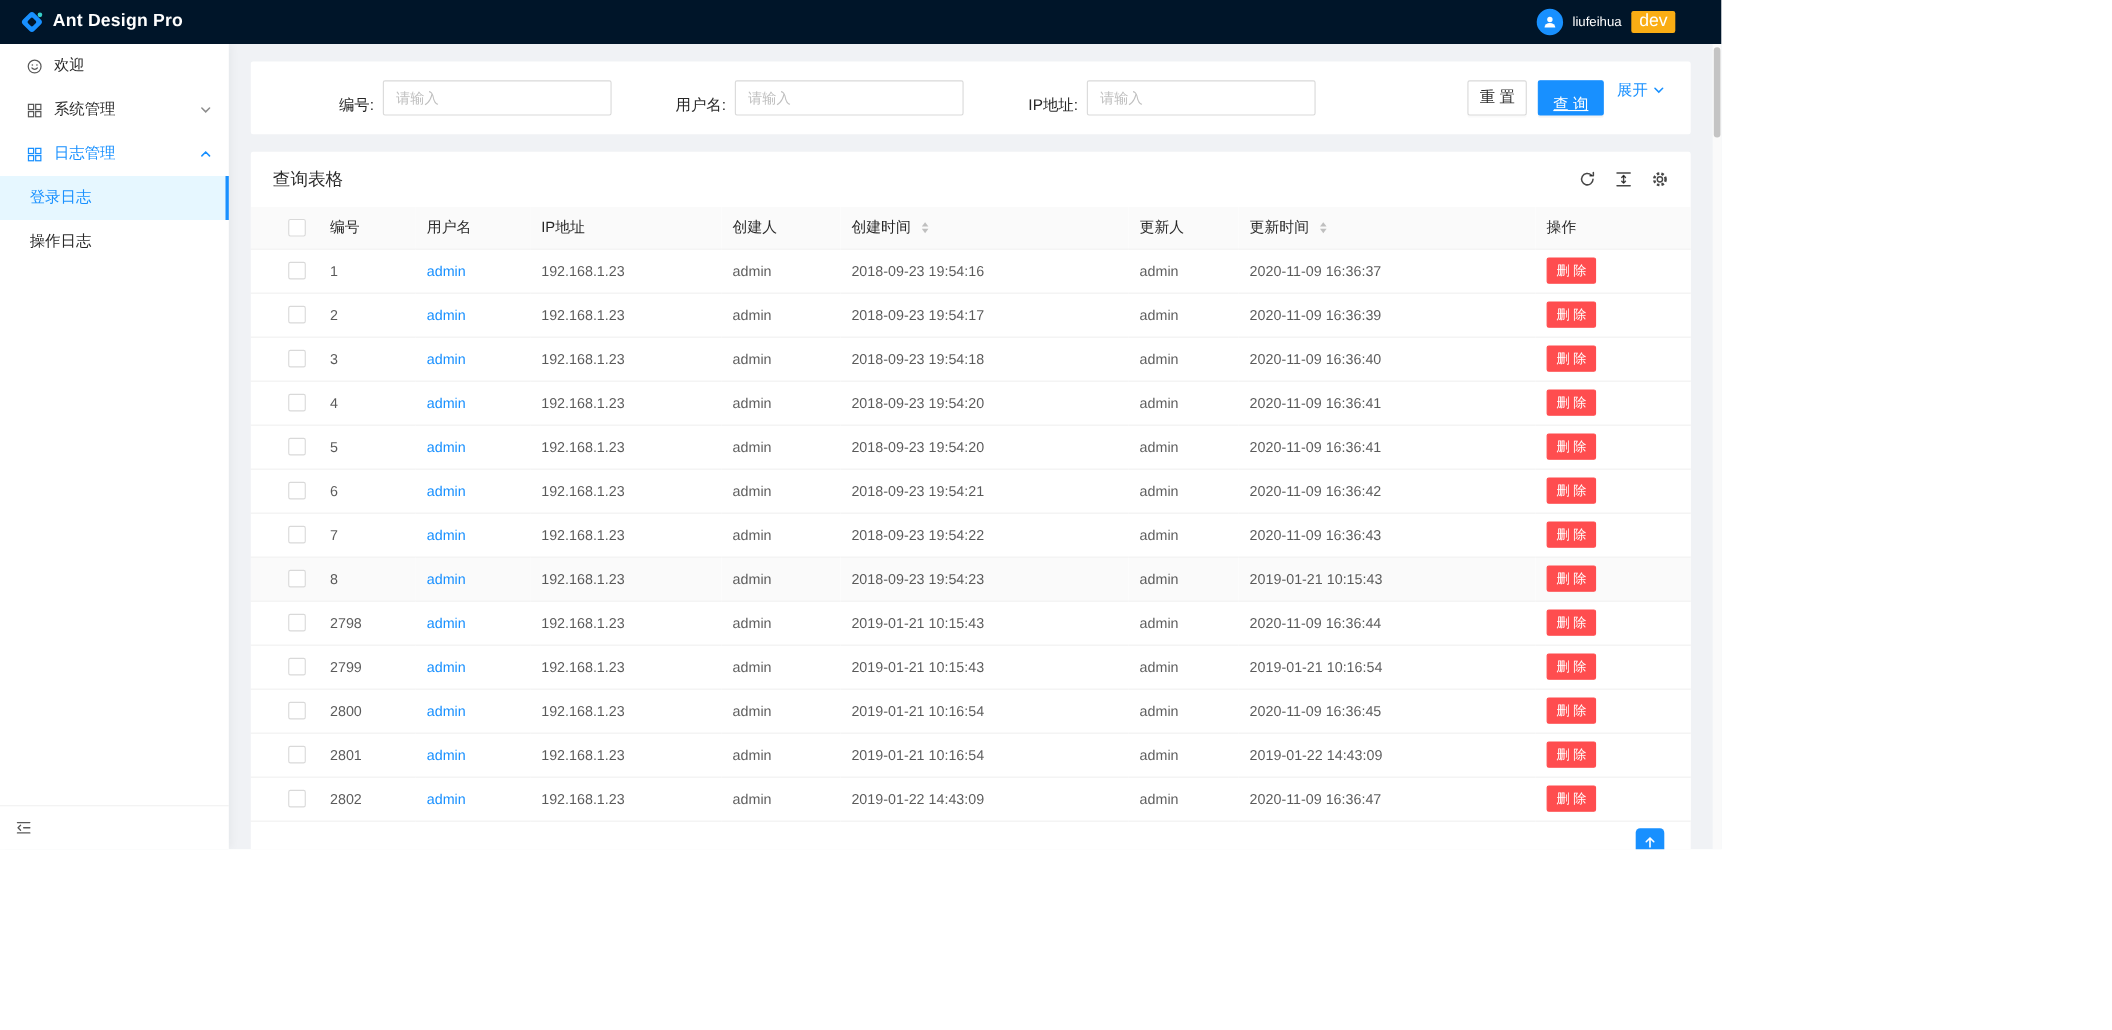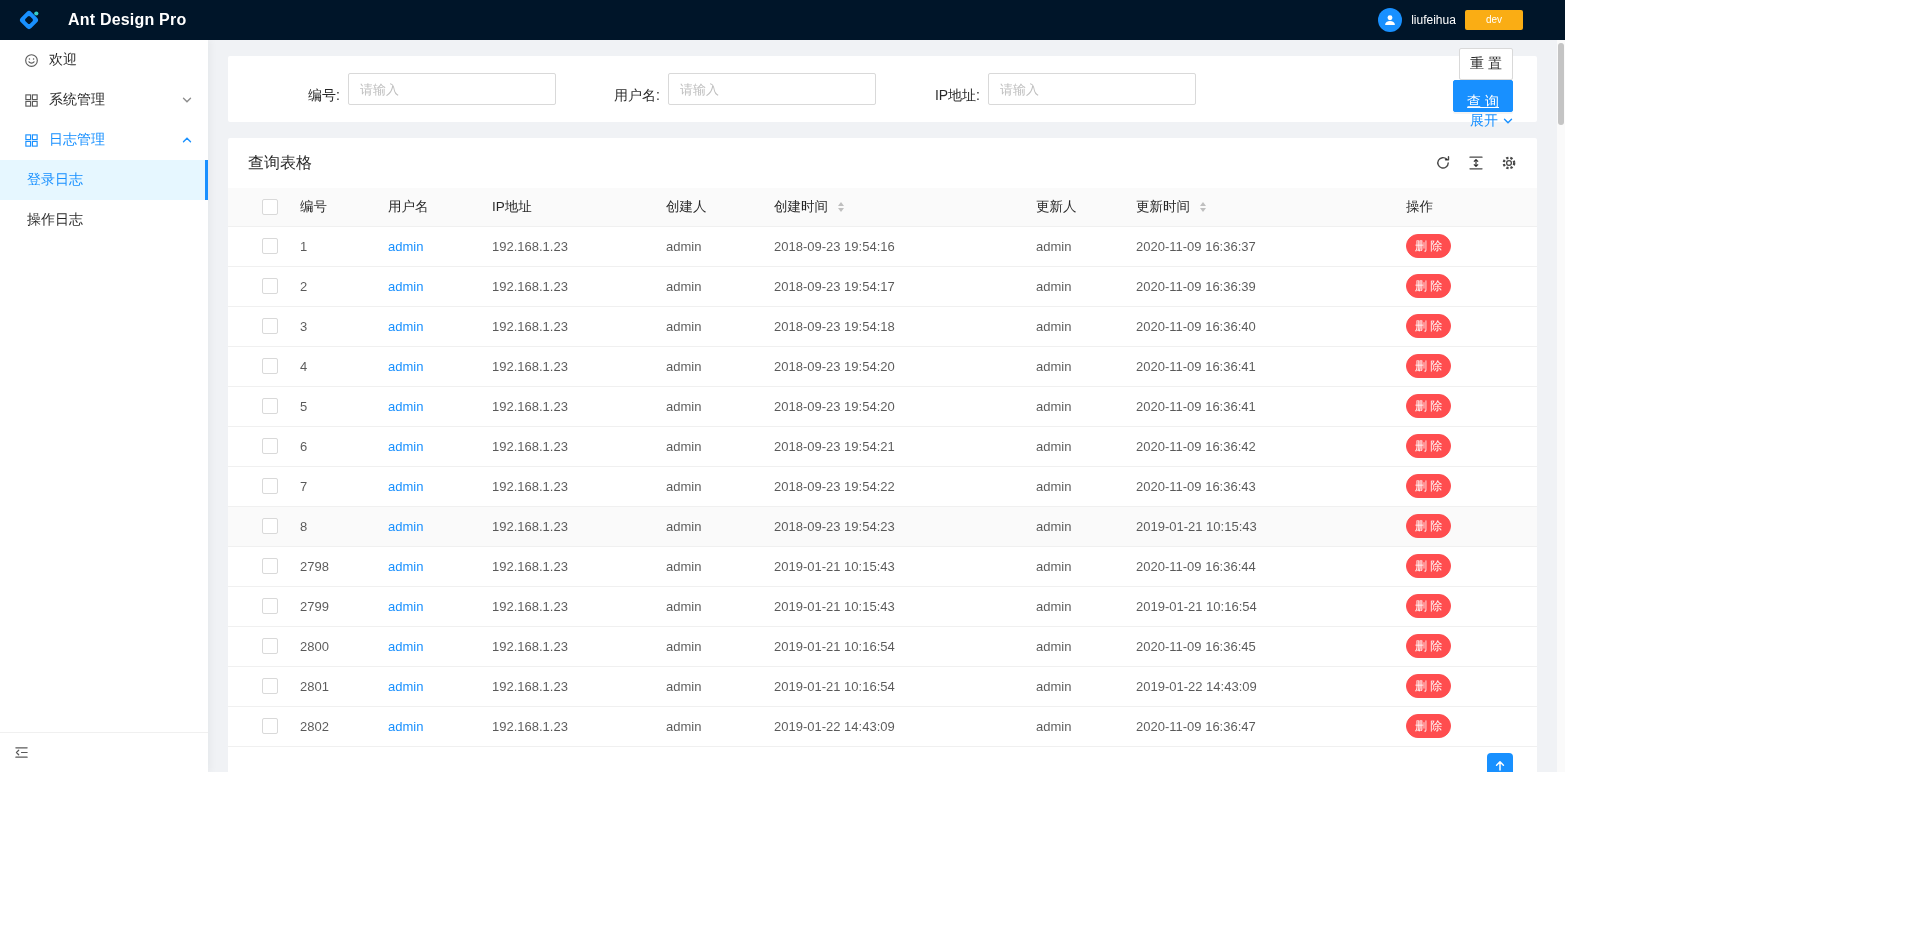--- a/index.html
+++ b/index.html
@@ -7,25 +7,25 @@
     width:1920px;height:936px;background:#ffffff;
     font-family:"Liberation Sans","DejaVu Sans",sans-serif;
     -webkit-font-smoothing:antialiased;
   }
   .app{position:absolute;top:0;left:0;width:1565px;height:772px;background:var(--content-bg,#f0f2f5);overflow:hidden;}
 
   
   .topbar{position:absolute;top:0;left:0;right:0;height:40px;background:var(--header-bg,#001529);
     display:flex;align-items:center;padding:0 16px;box-sizing:border-box;z-index:30;}
   .logo{display:flex;align-items:center;cursor:pointer;}
-  .app-title{color:#fff;font-size:16px;font-weight:700;margin-left:26px;letter-spacing:.2px;}
+  .app-title{color:#fff;font-size:16px;font-weight:700;margin-left:6px;letter-spacing:.2px;}
   .topbar-right{margin-left:auto;display:flex;align-items:center;gap:9px;padding-right:26px;}
   .avatar{width:24px;height:24px;border-radius:50%;background:var(--primary,#1890ff);display:flex;align-items:center;justify-content:center;cursor:pointer;overflow:hidden;}
   .username{color:#fff;font-size:12px;cursor:pointer;}
-  .env-tag{background:var(--tag-bg,#faad14);color:#fff;font-size:10px;line-height:20px;padding:0 21px;border-radius:2px;}
+  .env-tag{background:var(--tag-bg,#faad14);color:#fff;font-size:16px;line-height:20px;padding:0 7px;border-radius:2px;}
 
   
   .sider{position:absolute;top:40px;left:0;bottom:0;width:208px;background:#fff;z-index:20;
     box-shadow:2px 0 8px 0 rgba(29,35,41,.05);}
   .menu-item{height:40px;display:flex;align-items:center;padding:0 16px 0 24px;font-size:14px;
     color:rgba(0,0,0,.85);position:relative;cursor:pointer;box-sizing:border-box;}
   .menu-item .mi-icon{margin-right:10px;display:flex;color:rgba(0,0,0,.65);}
   .menu-item .chev{position:absolute;right:16px;display:flex;color:rgba(0,0,0,.45);}
   .menu-item.active-parent,.menu-item.active-parent .mi-icon,.menu-item.active-parent .chev{color:var(--primary,#1890ff);}
   .sub-item{height:40px;display:flex;align-items:center;padding-left:27px;font-size:14px;color:rgba(0,0,0,.85);cursor:pointer;box-sizing:border-box;}
@@ -38,42 +38,42 @@
     padding:16px 20px 0;box-sizing:border-box;}
 
   
   .filter-card{background:#fff;border-radius:2px;height:66px;display:flex;align-items:center;
     padding:0 24px;box-sizing:border-box;}
   .field{display:flex;align-items:flex-end;width:320px;flex:none;}
   .field label{width:96px;text-align:right;padding-right:8px;font-size:14px;color:rgba(0,0,0,.85);box-sizing:border-box;flex:none;white-space:nowrap;}
   .field input{width:208px;height:32px;border:1px solid #d9d9d9;border-radius:2px;padding:0 11px;
     font-size:13px;color:rgba(0,0,0,.85);outline:none;box-sizing:border-box;background:#fff;font-family:inherit;}
   .field input::placeholder{color:#bfbfbf;}
-  .filter-actions{margin-left:auto;display:flex;align-items:flex-end;flex-direction:column;}
+  .filter-actions{margin-left:auto;display:flex;align-items:flex-start;gap:10px;}
   .btn{height:32px;padding:0 10px;border-radius:2px;font-size:14px;cursor:pointer;border:1px solid #d9d9d9;
     background:#fff;color:rgba(0,0,0,.85);font-family:inherit;box-shadow:0 2px 0 rgba(0,0,0,.02);white-space:nowrap;}
   .btn.primary{background:var(--primary,#1890ff);border-color:var(--primary,#1890ff);color:#fff;box-shadow:0 2px 0 rgba(0,0,0,.045);padding:12px 13px;text-decoration:underline;}
   .expand-link{color:var(--primary,#1890ff);font-size:14px;display:flex;align-items:center;gap:5px;cursor:pointer;text-decoration:none;margin-left:2px;white-space:nowrap;}
 
   
   .table-card{background:#fff;border-radius:2px;margin-top:16px;padding-bottom:64px;}
   .toolbar{height:50px;display:flex;align-items:center;padding:0 20px;font-family:Liberation Mono, monospace;}
   .table-title{font-size:16px;font-weight:500;color:rgba(0,0,0,.85);}
   .toolbar-icons{margin-left:auto;display:flex;align-items:center;gap:17px;color:rgba(0,0,0,.72);}
   .ticon{width:16px;height:16px;display:flex;align-items:center;justify-content:center;cursor:pointer;}
 
   table{width:100%;border-collapse:collapse;table-layout:fixed;}
   th,td{text-align:left;padding:0 8px 0 10px;overflow:hidden;white-space:nowrap;box-sizing:border-box;}
   thead th{background:#fafafa;height:38px;font-size:13.5px;font-weight:500;color:rgba(0,0,0,.85);border-bottom:1px solid #f0f0f0;}
   tbody td{height:40px;border-bottom:1px solid #f0f0f0;font-size:13px;color:rgba(0,0,0,.65);background:#fff;}
   tr.row-hl td{background:#fafafa;}
   .col-cb{padding-left:34px;}
   .checkbox{width:16px;height:16px;border:1px solid #d9d9d9;border-radius:2px;background:#fff;display:inline-block;vertical-align:middle;cursor:pointer;box-sizing:border-box;}
   .link{color:var(--primary,#1890ff);text-decoration:none;cursor:pointer;}
-  .btn-danger{background:var(--danger,#ff4d4f);color:#fff;border:1px solid var(--danger,#ff4d4f);border-radius:12px;
+  .btn-danger{background:var(--danger,#ff4d4f);color:#fff;border:1px solid var(--danger,#ff4d4f);border-radius:2px;
     height:24px;padding:0 8px;font-size:12px;cursor:pointer;font-family:inherit;white-space:nowrap;}
   .sorter{display:inline-flex;flex-direction:column;margin-left:6px;vertical-align:middle;}
   .caret{width:0;height:0;border-left:3.5px solid transparent;border-right:3.5px solid transparent;display:block;}
   .caret.up{border-bottom:4.5px solid #bfbfbf;margin-bottom:2px;}
   .caret.down{border-top:4.5px solid #bfbfbf;}
 
   
   .scrollbar{position:absolute;top:40px;right:0;bottom:0;width:8px;background:#fafafa;z-index:40;}
   .scroll-thumb{position:absolute;top:3px;left:1px;width:6px;height:82px;border-radius:3px;background:#c4c4c4;cursor:pointer;}
 

